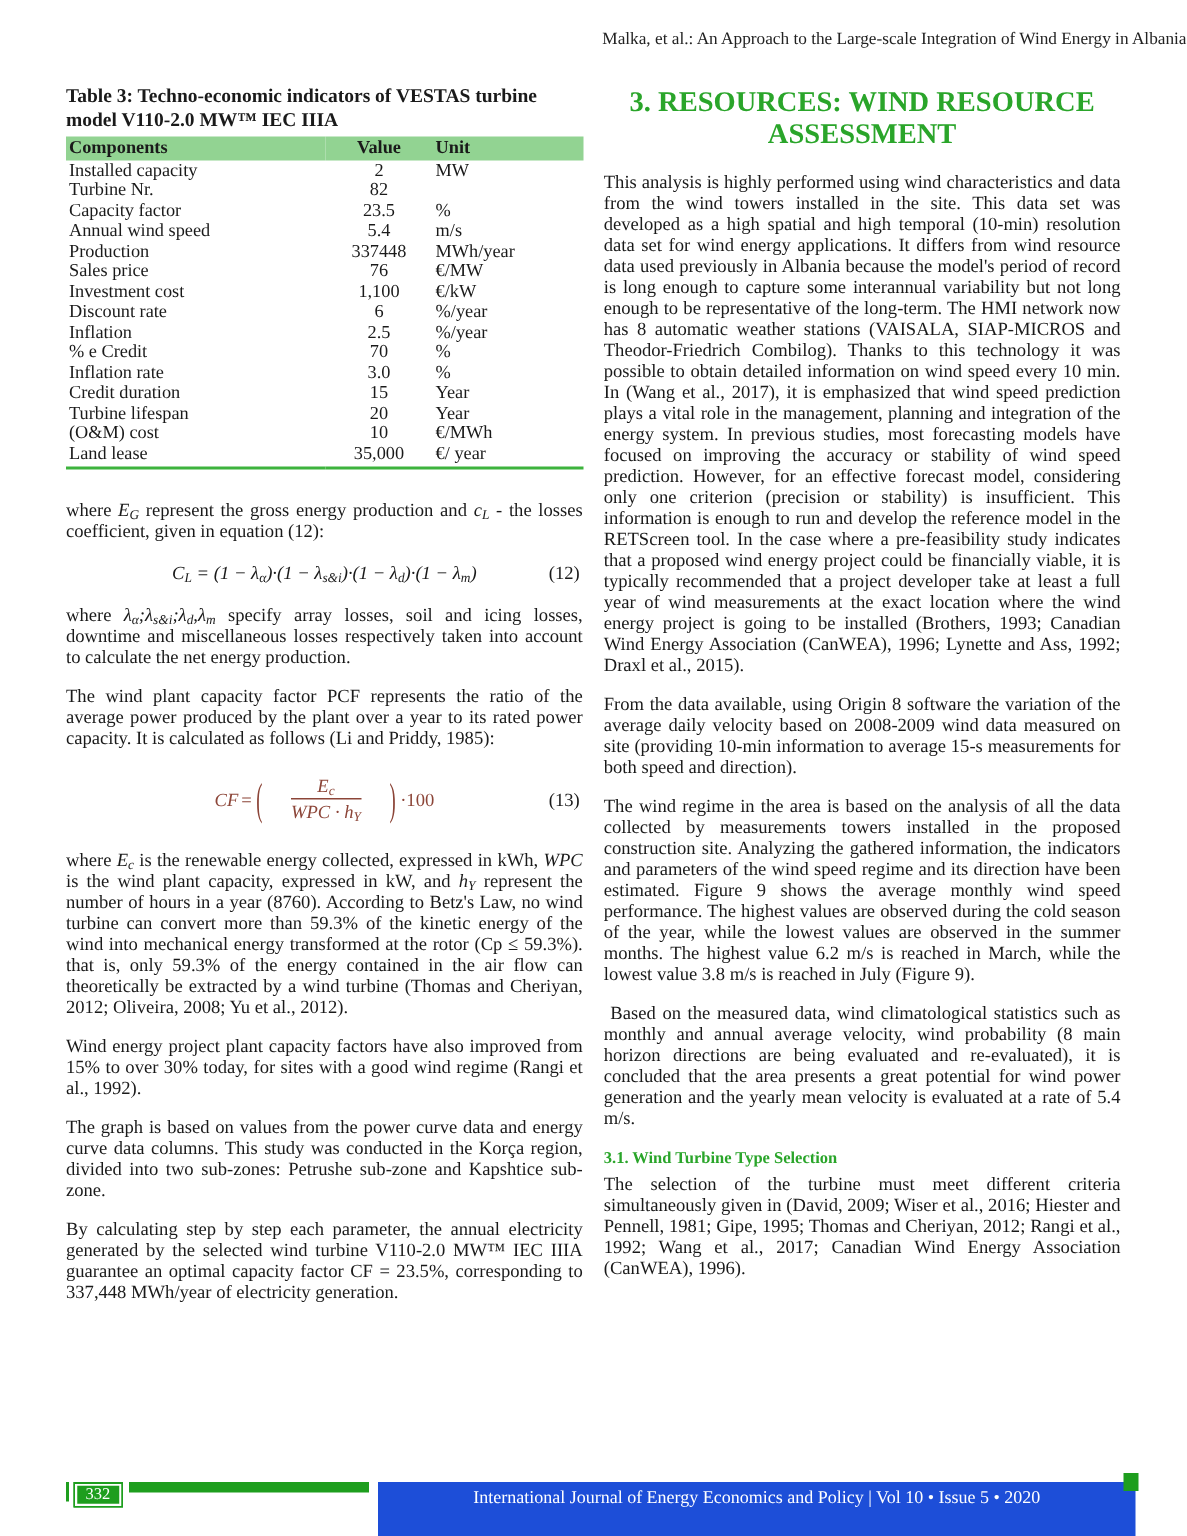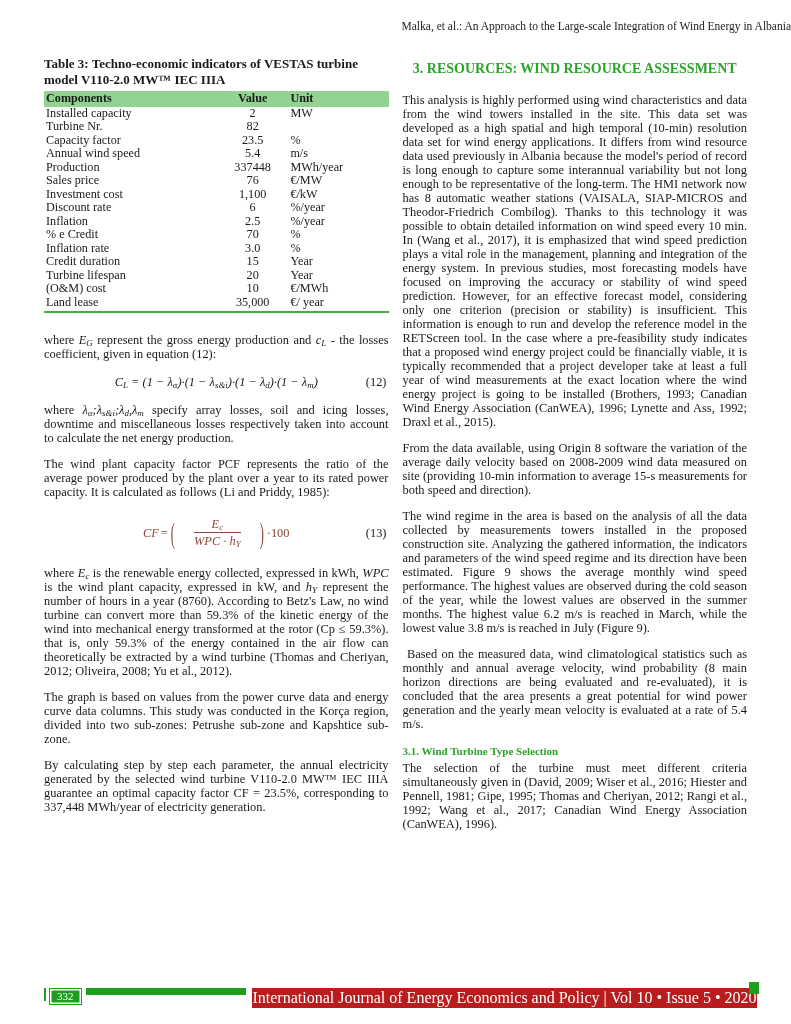--- a/index.html
+++ b/index.html
@@ -37,21 +37,21 @@
   .eq12{font-style:italic;}
   .eq13{color:#8c4538;margin:18px 0;}
   .eq13-body{display:inline-flex;align-items:center;gap:2px;}
   .bigp{display:inline-block;transform:scaleY(2.4);font-weight:400;padding:0 1px;}
   .frac{display:inline-flex;flex-direction:column;text-align:center;vertical-align:middle;margin:0 16px;}
   .frac .num{border-bottom:1px solid currentColor;padding:0 4px 1px 4px;}
   .frac .den{padding-top:1px;}
 
   
   .sec-heading{
-    color:#2aa52a;font-weight:bold;font-size:14px;line-height:21px;
+    color:#2aa52a;font-weight:bold;font-size:19px;line-height:21px;
     text-align:center;margin:2px 0 14px 0;
   }
   .subsec-heading{
     color:#2aa52a;font-weight:bold;font-size:11px;line-height:16px;
     text-align:left;margin:2px 0 2px 0;
   }
 
   
   .footer{
     position:absolute;left:44px;right:34px;top:988px;
@@ -59,22 +59,22 @@
   }
   .f-left{display:flex;align-items:flex-start;width:202px;}
   .f-tick{width:2px;height:13px;background:#1e9e1e;margin-right:3px;flex:none;}
   .f-badge{
     background:#1e9e1e;color:#fff;font-size:11px;line-height:15px;
     padding:0 7px;border:1px solid #1e9e1e;box-shadow:inset 0 0 0 1.5px #fff;
     flex:none;
   }
   .f-strip{flex:1;height:7px;background:#1e9e1e;margin-left:4px;}
   .f-bar{
-    flex:1;margin-left:6px;background:#b91c1c;color:#fff;height:20px;
-    line-height:20px;text-align:center;font-size:16px;position:relative;
+    flex:1;margin-left:6px;background:#1d4ed8;color:#fff;height:36px;
+    line-height:20px;text-align:center;font-size:12px;position:relative;
   }
   .f-cap{position:absolute;right:-2px;top:-6px;width:10px;height:12px;background:#1e9e1e;}
 </style>
 </head>
 <body>
 
 <div class="running-head">Malka, et al.: An Approach to the Large-scale Integration of Wind Energy in Albania</div>
 
 <div class="columns">
 
@@ -189,20 +189,21 @@
             <span class="den"><span class="it">WPC · h</span><sub>Y</sub></span>
           </span>
           <span class="bigp">)</span>
           <span>·100</span>
       </span>
       <span class="eq-label">(13)</span>
     </div>
 
     <p><span>where </span><span class="it">E</span><sub>c</sub><span> is the renewable energy collected, expressed in kWh, </span><span class="it">WPC</span><span> is the wind plant capacity, expressed in kW, and </span><span class="it">h</span><sub>Y</sub><span> represent the number of hours in a year (8760). According to Betz's Law, no wind turbine can convert more than 59.3% of the kinetic energy of the wind into mechanical energy transformed at the rotor (Cp ≤ 59.3%). that is, only 59.3% of the energy contained in the air flow can theoretically be extracted by a wind turbine (Thomas and Cheriyan, 2012; Oliveira, 2008; Yu et al., 2012).</span></p>
 
+    <p>Wind energy project plant capacity factors have also improved from 15% to over 30% today, for sites with a good wind regime (Rangi et al., 1992).</p>
 
     <p>The graph is based on values from the power curve data and energy curve data columns. This study was conducted in the Korça region, divided into two sub-zones: Petrushe sub-zone and Kapshtice sub-zone.</p>
 
     <p>By calculating step by step each parameter, the annual electricity generated by the selected wind turbine V110-2.0 MW™ IEC IIIA guarantee an optimal capacity factor CF = 23.5%, corresponding to 337,448 MWh/year of electricity generation.</p>
   </div>
 
   <div class="col">
     <div class="sec-heading">3. RESOURCES: WIND RESOURCE ASSESSMENT</div>
     <p>This analysis is highly performed using wind characteristics and data from the wind towers installed in the site. This data set was developed as a high spatial and high temporal (10-min) resolution data set for wind energy applications. It differs from wind resource data used previously in Albania because the model's period of record is long enough to capture some interannual variability but not long enough to be representative of the long-term. The HMI network now has 8 automatic weather stations (VAISALA, SIAP-MICROS and Theodor-Friedrich Combilog). Thanks to this technology it was possible to obtain detailed information on wind speed every 10 min. In (Wang et al., 2017), it is emphasized that wind speed prediction plays a vital role in the management, planning and integration of the energy system. In previous studies, most forecasting models have focused on improving the accuracy or stability of wind speed prediction. However, for an effective forecast model, considering only one criterion (precision or stability) is insufficient. This information is enough to run and develop the reference model in the RETScreen tool. In the case where a pre-feasibility study indicates that a proposed wind energy project could be financially viable, it is typically recommended that a project developer take at least a full year of wind measurements at the exact location where the wind energy project is going to be installed (Brothers, 1993; Canadian Wind Energy Association (CanWEA), 1996; Lynette and Ass, 1992; Draxl et al., 2015).</p>
     <p>From the data available, using Origin 8 software the variation of the average daily velocity based on 2008-2009 wind data measured on site (providing 10-min information to average 15-s measurements for both speed and direction).</p>

